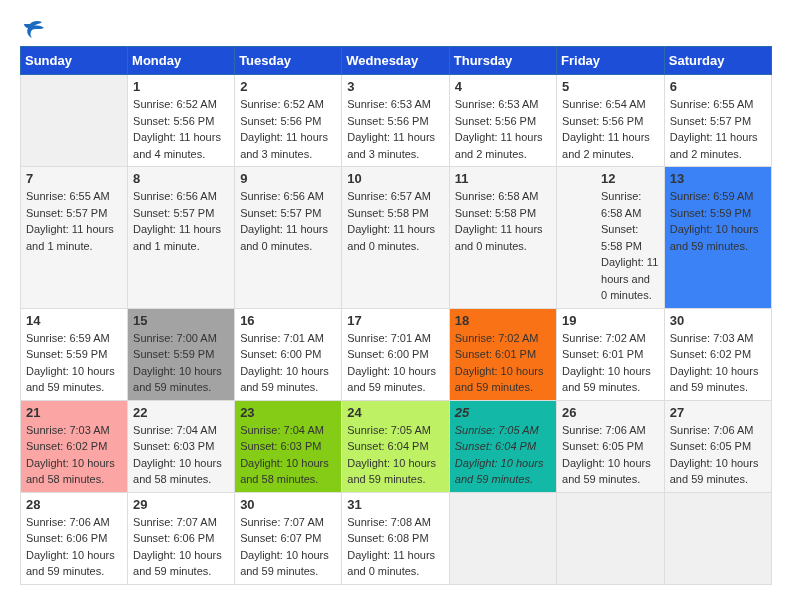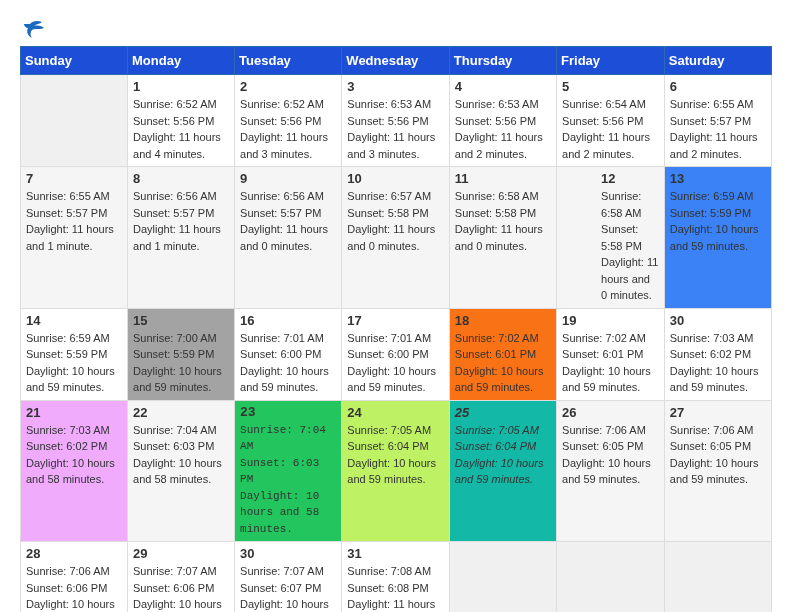--- a/index.html
+++ b/index.html
@@ -192,29 +192,29 @@
         <td style="background: rgb(255, 255, 255);">
           <span class="day-number">19</span>
           <div class="day-info">Sunrise: 7:02 AM<br>Sunset: 6:01 PM<br>Daylight: 10 hours and 59 minutes.</div>
         </td>
         <td style="background: rgb(255, 255, 255);">
           <span class="day-number">30</span>
           <div class="day-info">Sunrise: 7:03 AM<br>Sunset: 6:02 PM<br>Daylight: 10 hours and 59 minutes.</div>
         </td>
       </tr>
       <tr>
-        <td style="background: #f0abfc; margin-top: 22px;">
+        <td style="background: #fca5a5; margin-top: 22px;">
           <span class="day-number">21</span>
           <div class="day-info">Sunrise: 7:03 AM<br>Sunset: 6:02 PM<br>Daylight: 10 hours and 58 minutes.</div>
         </td>
         <td style="background: rgb(245, 245, 245);">
           <span class="day-number">22</span>
           <div class="day-info">Sunrise: 7:04 AM<br>Sunset: 6:03 PM<br>Daylight: 10 hours and 58 minutes.</div>
         </td>
-        <td style="background: #22c55e; font-family: Liberation Mono, monospace;">
+        <td style="background: #84cc16;">
           <span class="day-number">23</span>
           <div class="day-info">Sunrise: 7:04 AM<br>Sunset: 6:03 PM<br>Daylight: 10 hours and 58 minutes.</div>
         </td>
         <td style="background: #bef264;">
           <span class="day-number">24</span>
           <div class="day-info">Sunrise: 7:05 AM<br>Sunset: 6:04 PM<br>Daylight: 10 hours and 59 minutes.</div>
         </td>
         <td style="background: #14b8a6; font-style: italic;">
           <span class="day-number">25</span>
           <div class="day-info">Sunrise: 7:05 AM<br>Sunset: 6:04 PM<br>Daylight: 10 hours and 59 minutes.</div>

